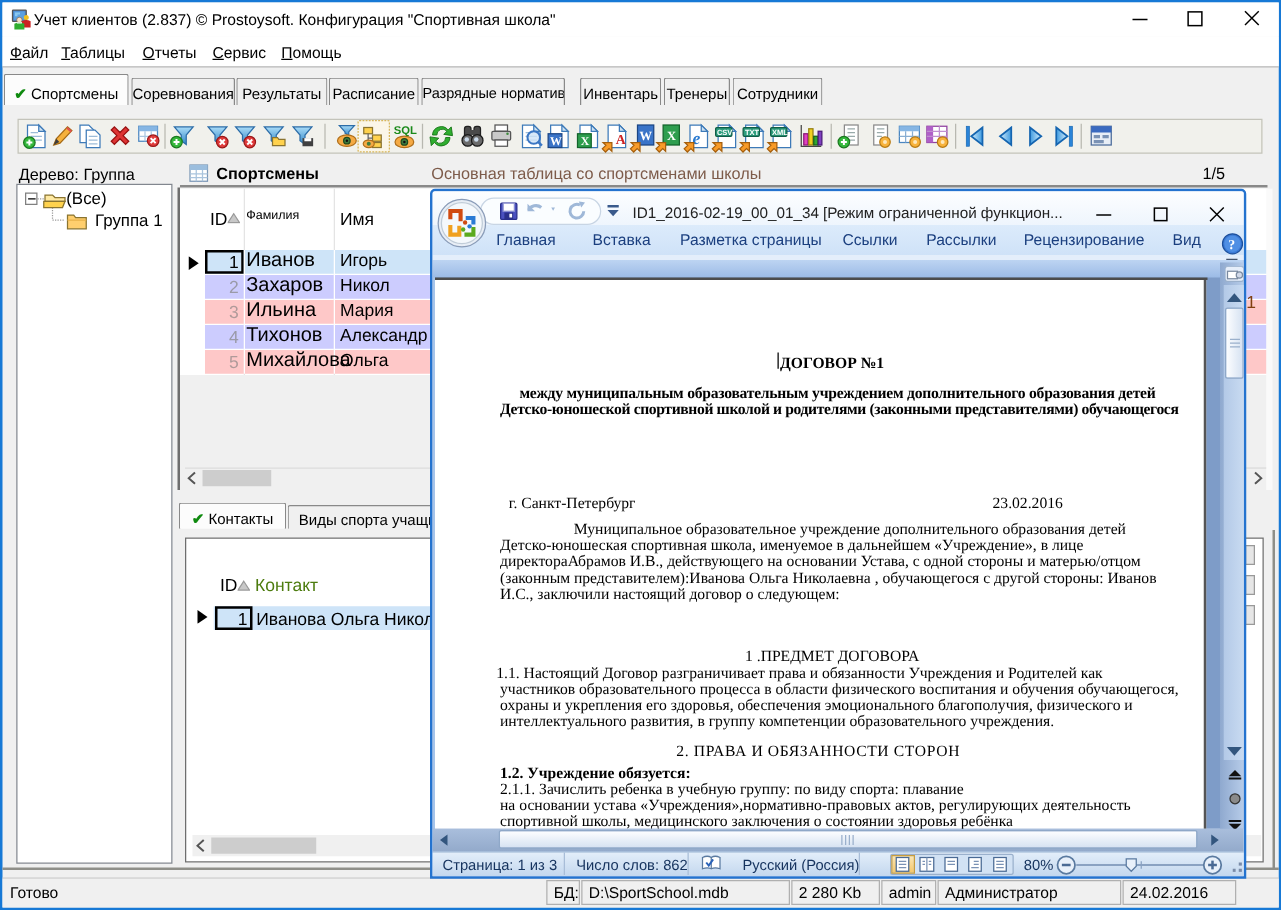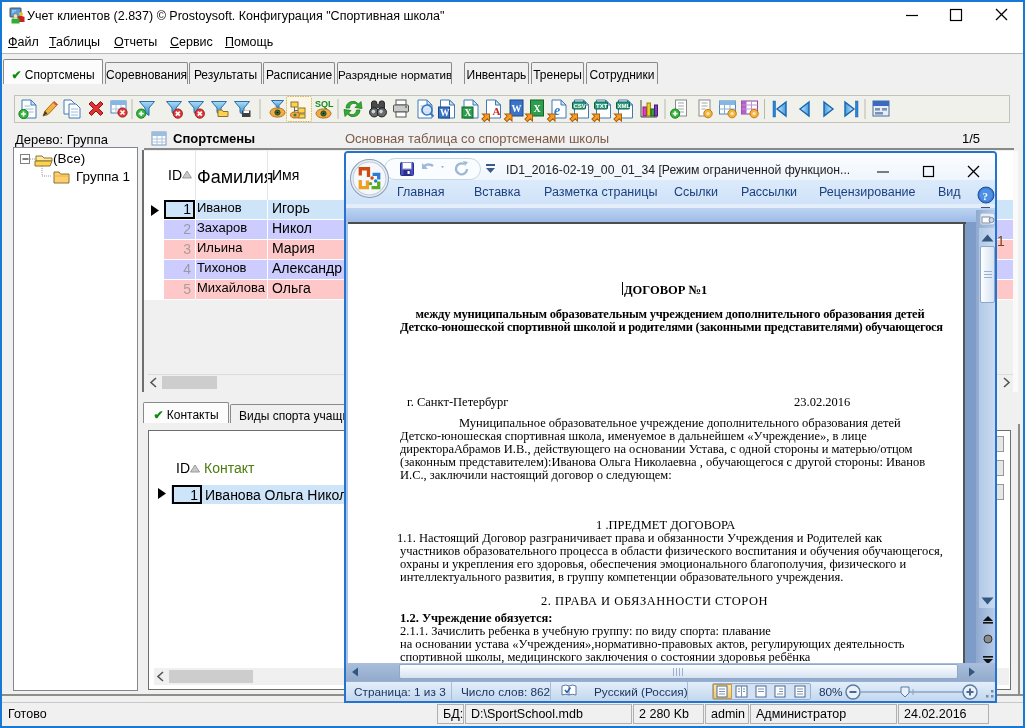--- a/index.html
+++ b/index.html
@@ -332,27 +332,27 @@
 <div class="tx" style="left:76px;top:169px;font-size:13.5px">Группа 1</div>
 
 <div class="a" style="left:144px;top:148px;width:870px;height:2px;background:#898989"></div>
 <div class="a" style="left:144px;top:151px;width:870px;height:149px;background:#fff"></div>
 <div class="a" style="left:142px;top:150px;width:2px;height:242px;background:#6e6e6e"></div>
 
 <div class="tx" style="left:168px;top:167px;font-size:14px">ID</div>
 <svg class="a" style="left:182px;top:170px" width="10" height="9">
     <path d="M5 1 L9.5 8 H0.5 z" fill="#c8c8c8" stroke="#9a9a9a"></path>
   </svg>
-<div class="tx" style="left:197px;top:167px;font-size:18px">Фамилия</div>
+<div class="tx" style="left:197px;top:167px;font-size:10px">Фамилия</div>
 <div class="tx" style="left:272px;top:167px;font-size:14px">Имя</div>
 
 <div class="a" style="left:195px;top:151px;width:1px;height:149px;background:#e4e4e4"></div>
 <div class="a" style="left:267px;top:151px;width:1px;height:149px;background:#e4e4e4"></div>
 
-<style>.r{position:absolute;left:164px;width:850px;height:19px}.idc{position:absolute;left:164px;width:31px;height:19px;text-align:right;font-size:14px;padding:1px 4px 0 0}.fam{position:absolute;left:197px;top:1px;font-size:13px}.im{position:absolute;left:272px;top:1px;font-size:14px}</style>
+<style>.r{position:absolute;left:164px;width:850px;height:19px}.idc{position:absolute;left:164px;width:31px;height:19px;text-align:right;font-size:14px;padding:1px 4px 0 0}.fam{position:absolute;left:197px;top:1px;font-size:16px}.im{position:absolute;left:272px;top:1px;font-size:14px}</style>
 <div class="r" style="top:200px;background:#cee4f8"></div>
 <div class="r" style="top:220px;background:#ccccfe"></div>
 <div class="r" style="top:240px;background:#fec8c8"></div>
 <div class="r" style="top:260px;background:#ccccfe"></div>
 <div class="r" style="top:280px;background:#fec8c8"></div>
 <div class="a" style="left:164px;top:200px;width:31px;height:19px;border:2px solid #000"></div>
 <div class="idc" style="top:200px">1</div>
 <div class="idc" style="top:220px;color:#9a9aa8">2</div>
 <div class="idc" style="top:240px;color:#b09a9a">3</div>
 <div class="idc" style="top:260px;color:#9a9aa8">4</div>

